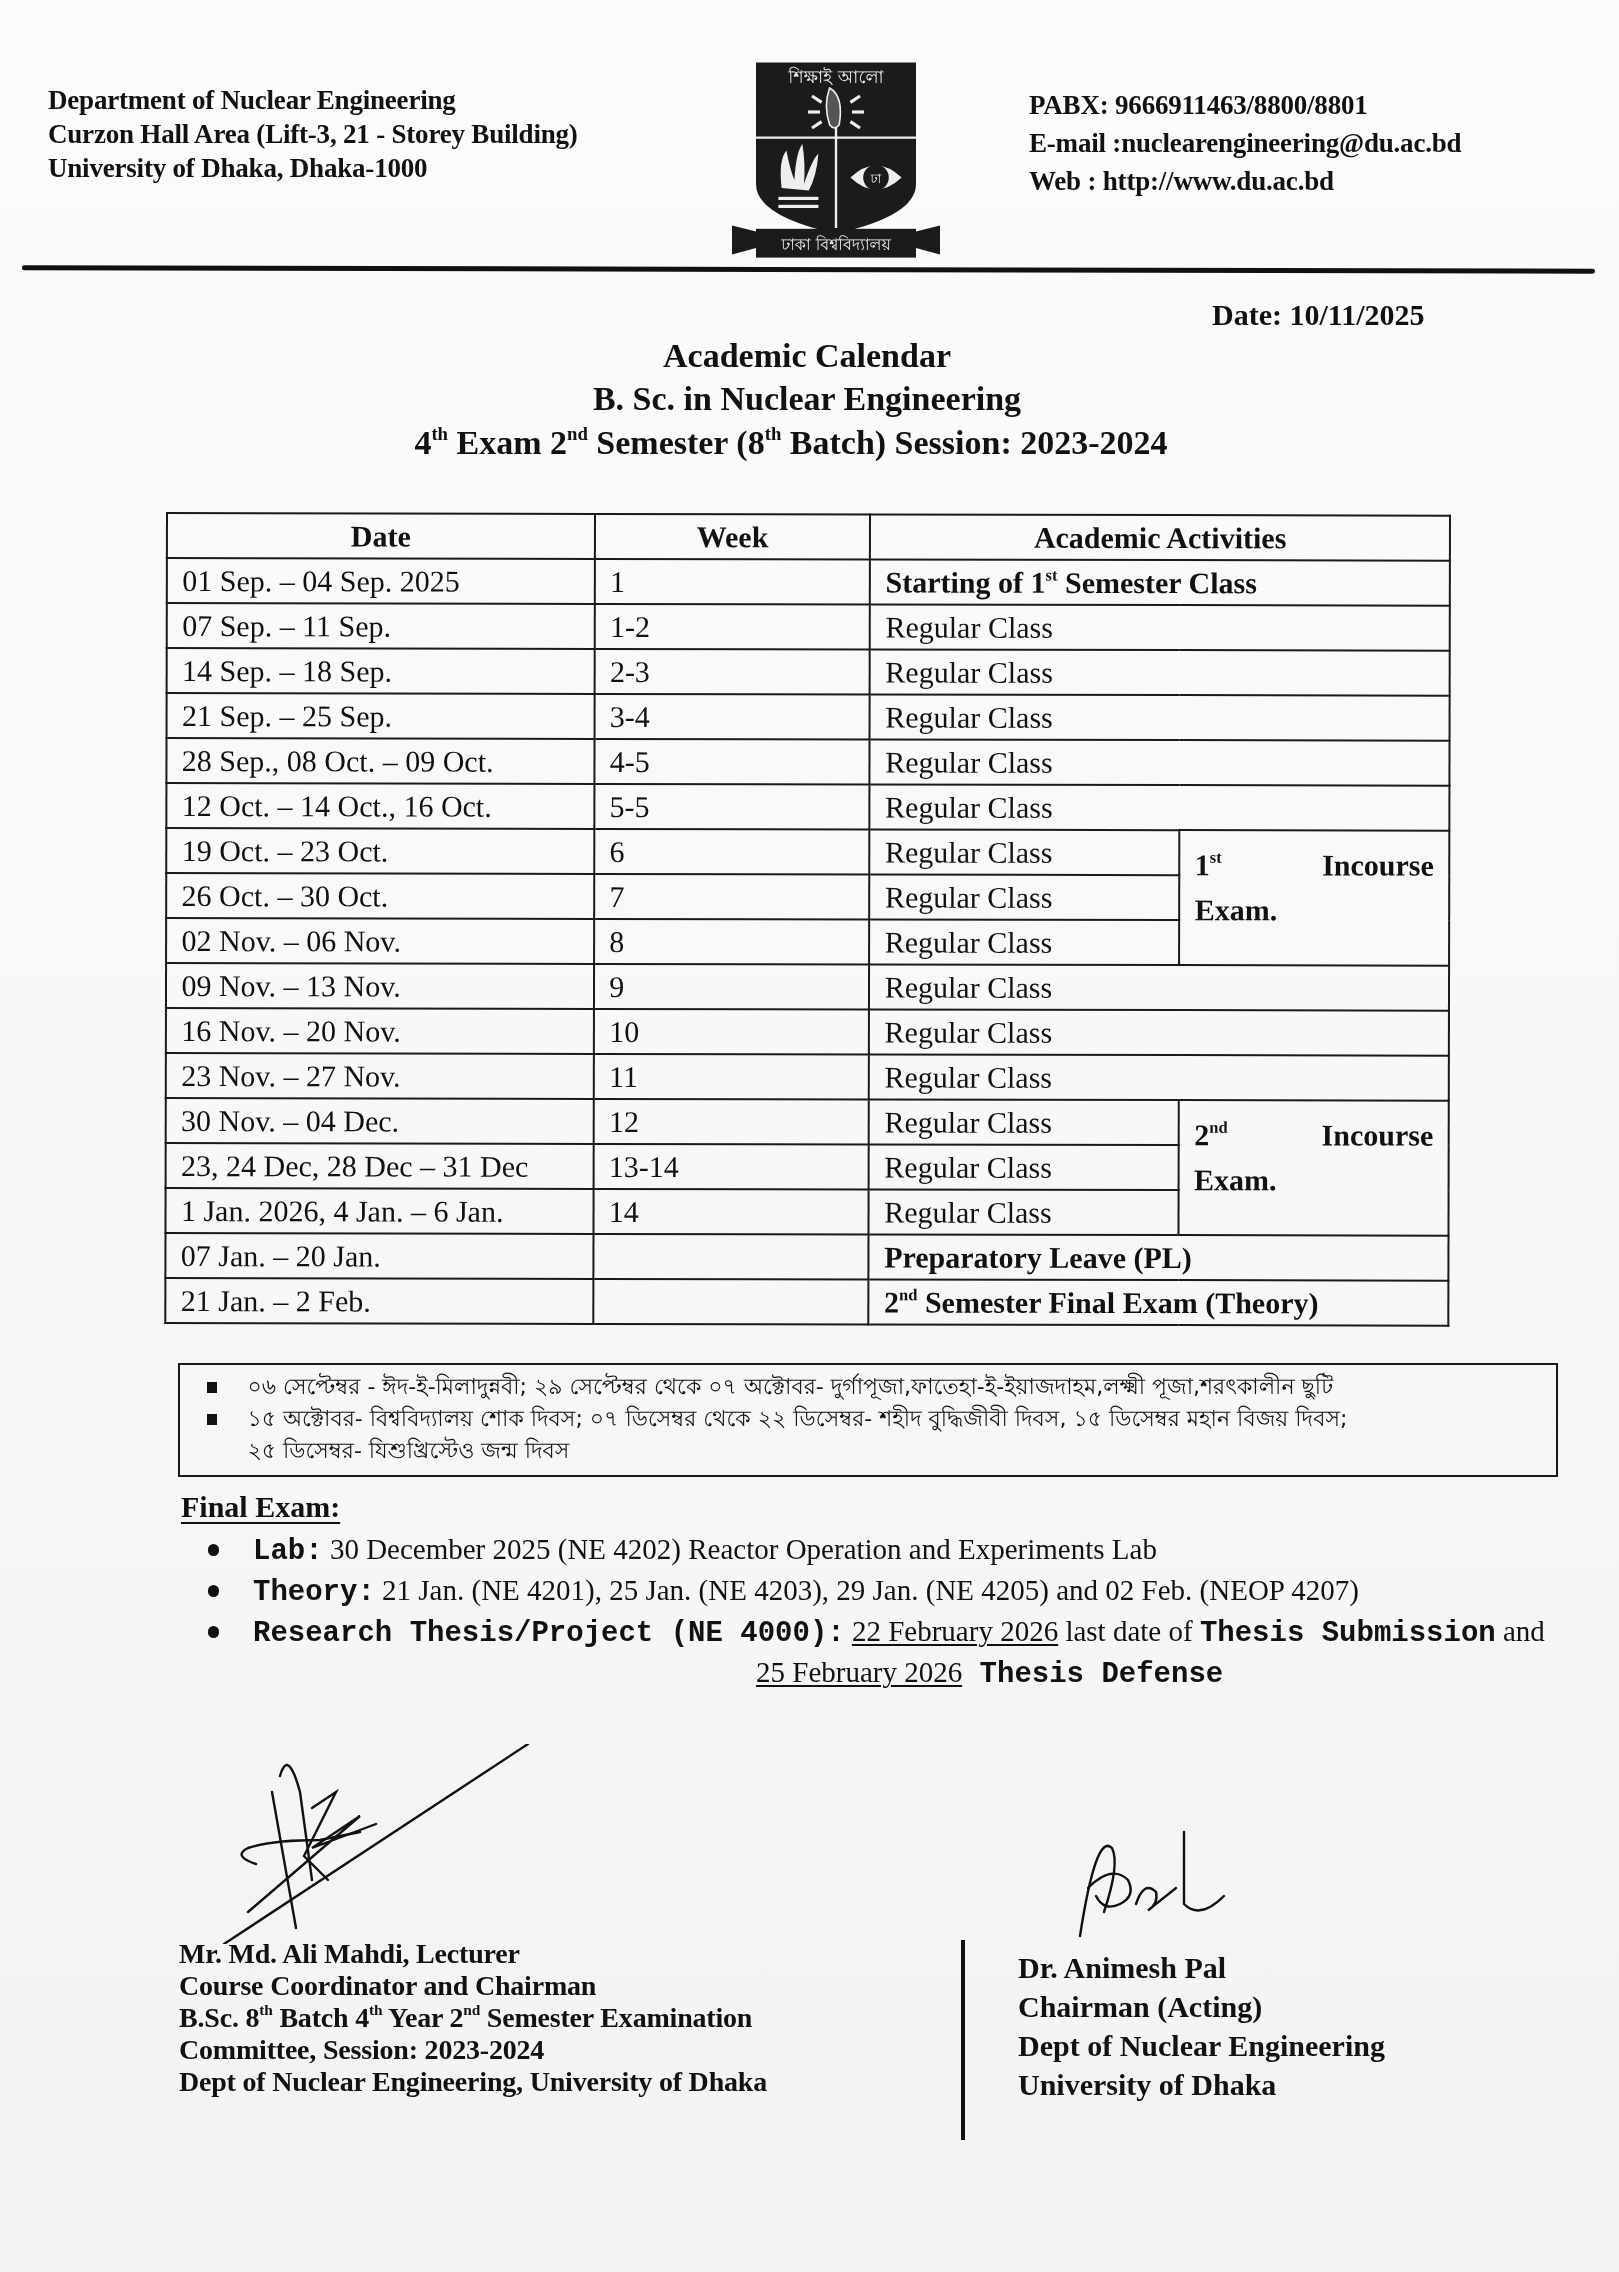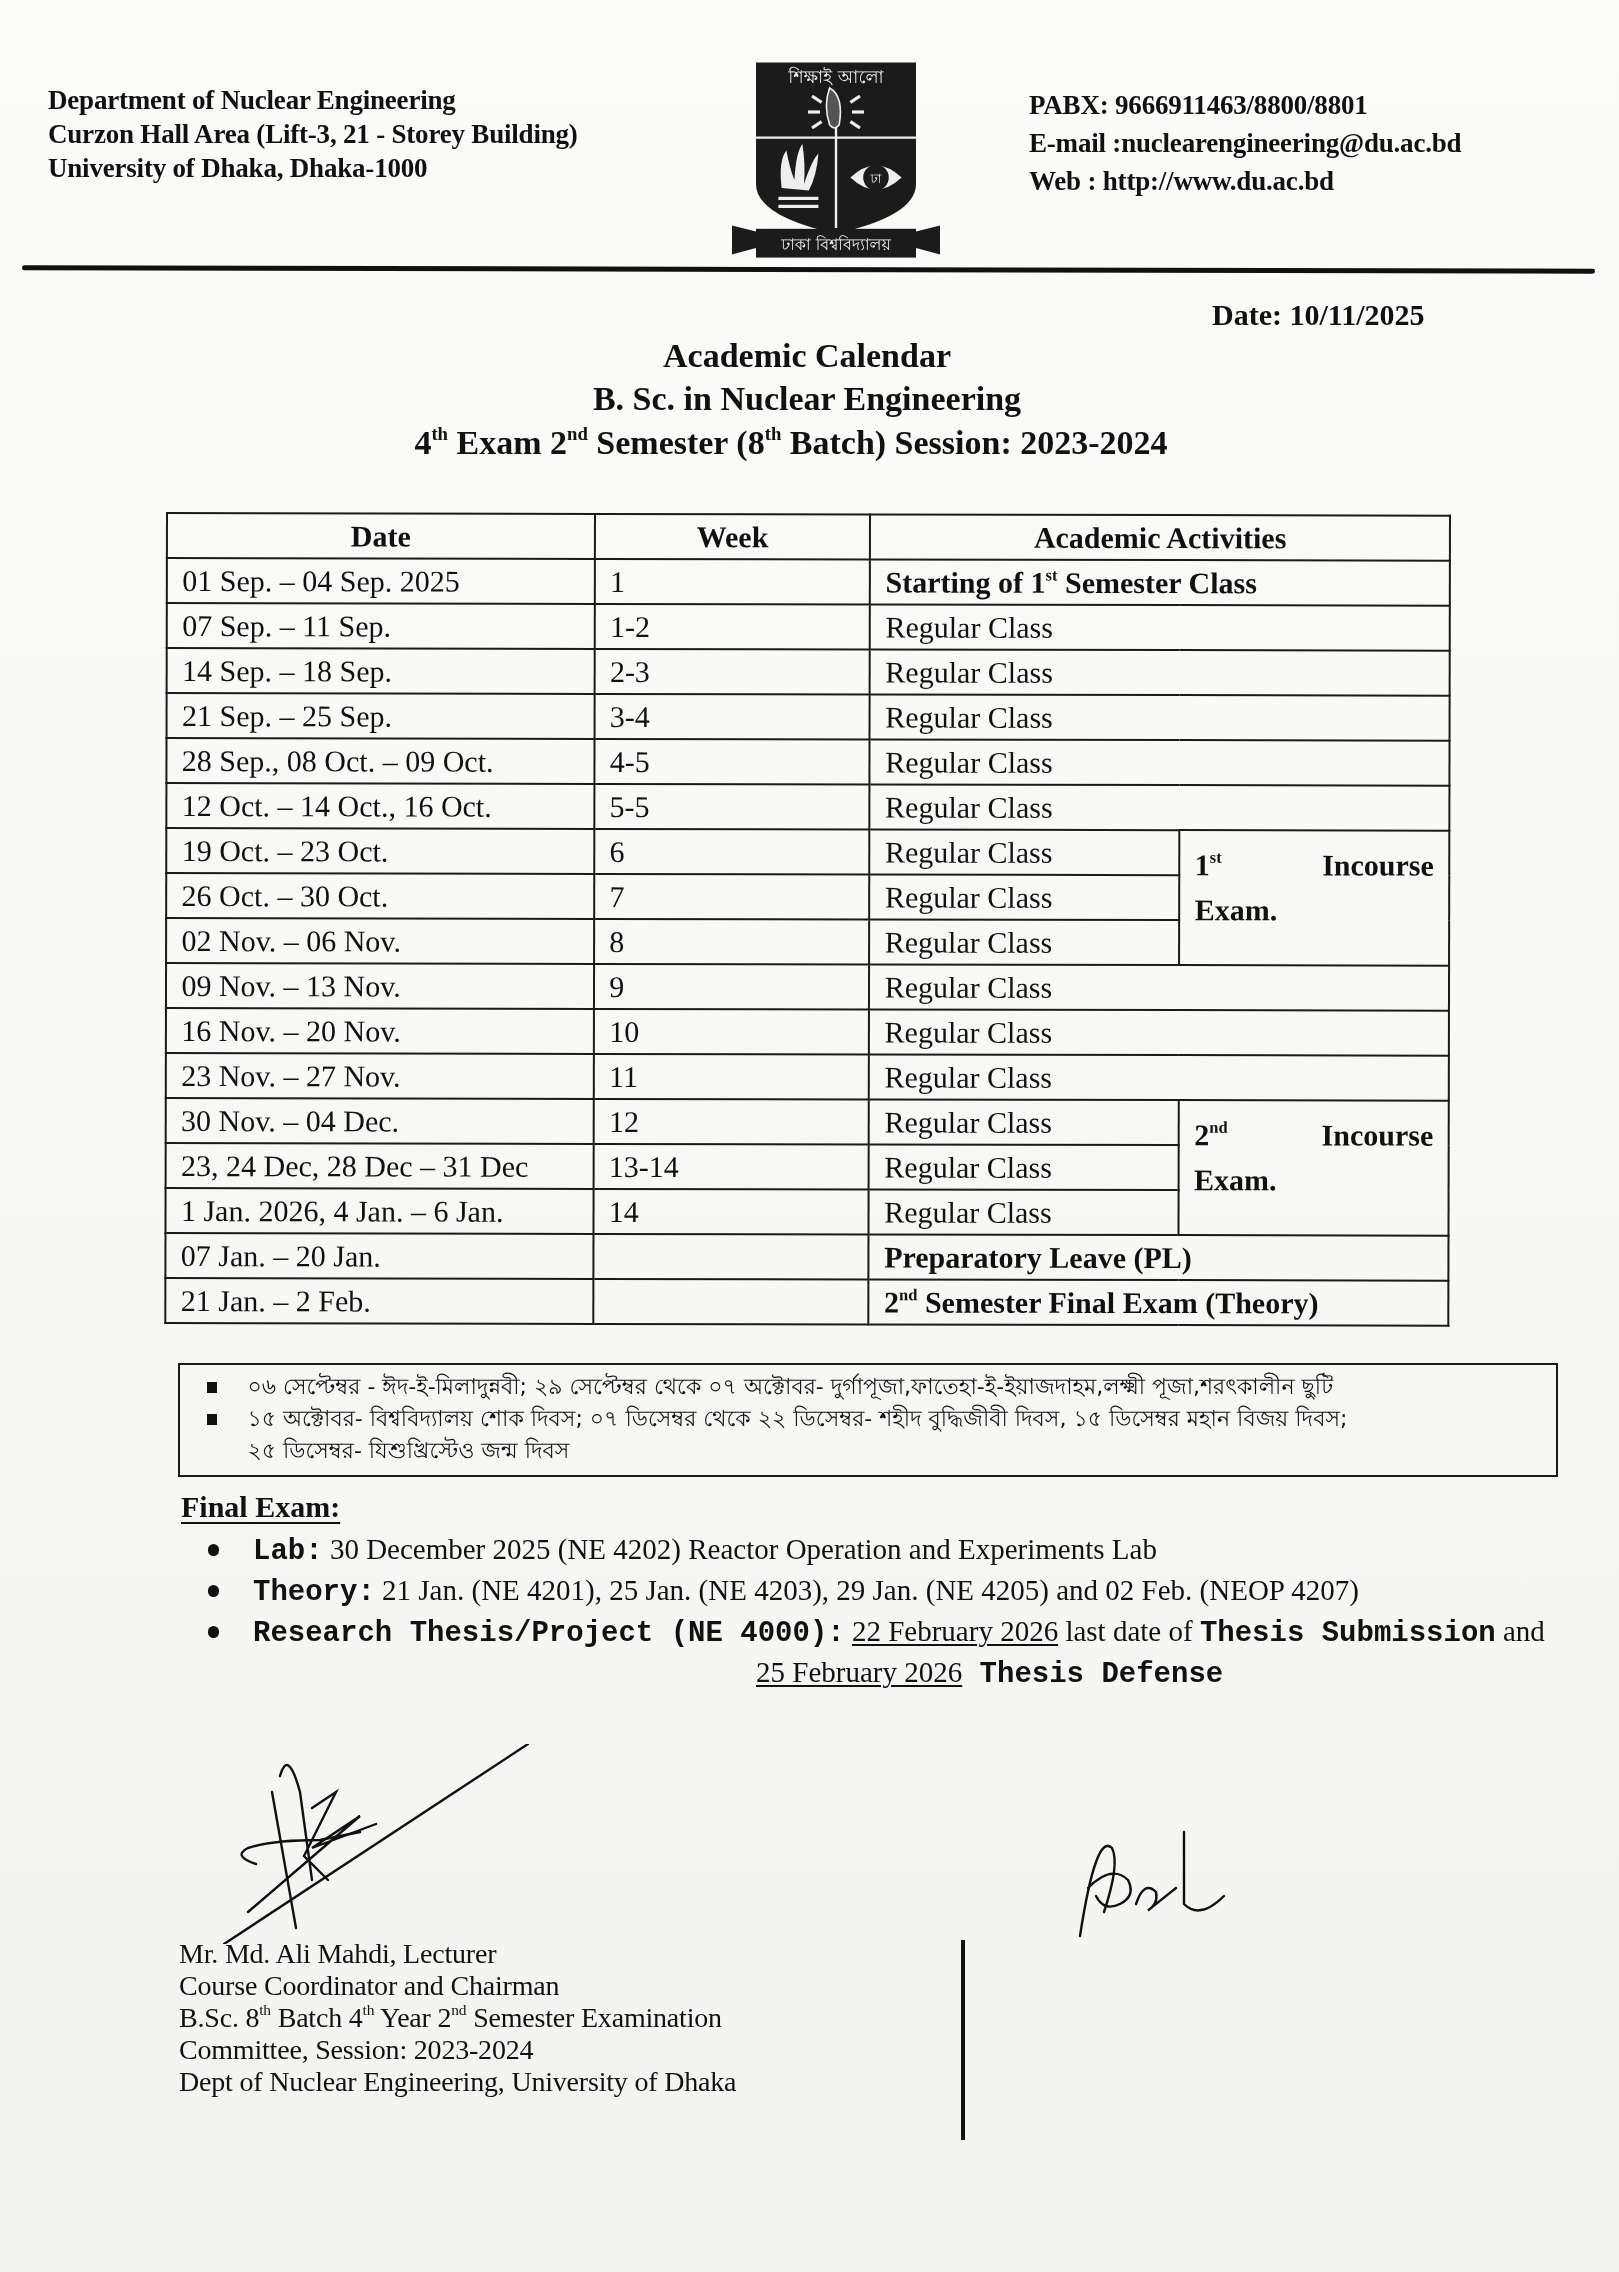--- a/index.html
+++ b/index.html
@@ -48,21 +48,21 @@
   .final-list { position: absolute; left: 205px; top: 1530px; font-size: 29px; line-height: 38px; list-style: none; }
   .final-list li { position: relative; padding-left: 48px; white-space: nowrap; }
   .final-list li .dot { position: absolute; left: 3.2px; top: 14.4px; width: 11.2px; height: 11.2px; border-radius: 50%; background: #111; }
   .final-list .b { font-weight: bold; font-family: Liberation Mono, monospace; }
   .final-list .u { text-decoration: underline; text-decoration-thickness: 1.6px; text-underline-offset: 3.2px; }
   .final-list .cont { padding-left: 551px; }
 
   
   .sig-left-img { position: absolute; left: 200px; top: 1744px; width: 336px; height: 200px; }
   .sig-right-img { position: absolute; left: 1064px; top: 1816px; width: 208px; height: 136px; }
-  .sign-left { position: absolute; left: 179px; top: 1938px; font-weight: normal; font-size: 28px; line-height: 32px; letter-spacing: -0.2px; }
+  .sign-left { position: absolute; left: 179px; top: 1938px; font-weight: bold; font-size: 28px; line-height: 32px; letter-spacing: -0.2px; }
   .sign-right { position: absolute; left: 1018px; top: 1948px; font-weight: bold; font-size: 30px; line-height: 39px; }
   .vline { position: absolute; left: 961px; top: 1940px; width: 4px; height: 200px; background: #111; }
 </style>
 </head>
 <body>
 
 <div class="page">
 
   <div class="lh-left">
     <div>Department of Nuclear Engineering</div>
@@ -267,14 +267,20 @@
   <div class="sign-left">
     <div>Mr. Md. Ali Mahdi, Lecturer</div>
     <div>Course Coordinator and Chairman</div>
     <div><span>B.Sc. 8</span><sup>th</sup><span> Batch 4</span><sup>th</sup><span> Year 2</span><sup>nd</sup><span> Semester Examination</span></div>
     <div>Committee, Session: 2023-2024</div>
     <div>Dept of Nuclear Engineering, University of Dhaka</div>
   </div>
 
   <div class="vline"></div>
 
+  <div class="sign-right">
+    <div>Dr. Animesh Pal</div>
+    <div>Chairman (Acting)</div>
+    <div>Dept of Nuclear Engineering</div>
+    <div>University of Dhaka</div>
+  </div>
 </div>
 
 
 </body></html>

